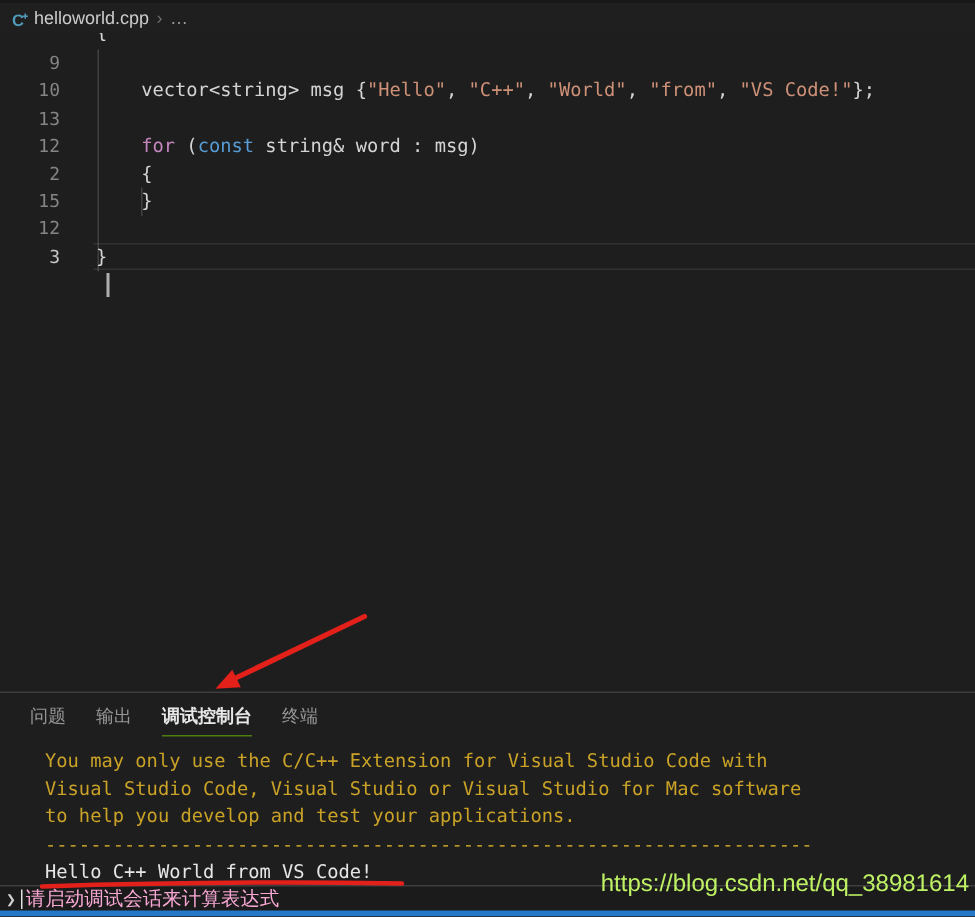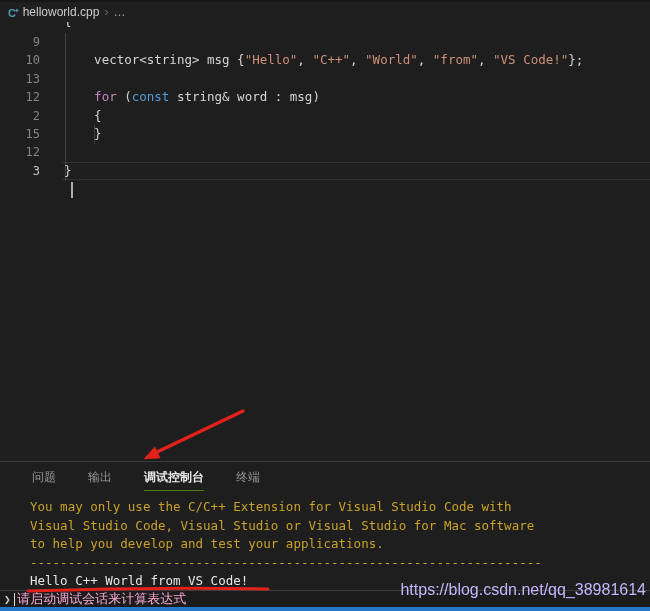--- a/index.html
+++ b/index.html
@@ -62,21 +62,21 @@
   .clipped-brace{position:absolute;left:64px;top:-9px;color:var(--code-default);white-space:pre;}
   .editor-cursor{position:absolute;left:71px;top:160px;width:2px;height:16px;background:#aeafad;}
 
   
   .panel-border{position:absolute;top:461px;left:0;width:650px;height:1px;background:#3c3c3c;}
   .panel-tabs{
     position:absolute;top:462px;left:0;width:650px;height:30px;
     display:flex;align-items:center;
     font-family:"Liberation Sans", sans-serif;font-size:12px;
   }
-  .panel-tab{margin-left:32px;color:var(--tab-inactive);padding:5px 0 4px 0;cursor:pointer;}
+  .panel-tab{margin-left:20px;color:var(--tab-inactive);padding:5px 0 4px 0;cursor:pointer;}
   .panel-tab.active{color:var(--tab-active);font-weight:bold;border-bottom:1px solid #4d7c0f;}
 
   .console{
     position:absolute;top:491px;left:0;width:650px;height:96px;
     padding:7px 0 0 30px;overflow:hidden;
     font-size:12.5px;line-height:18.5px;white-space:pre;
   }
   .console .warn{color:var(--console-warning);}
   .console .out{color:var(--console-output);}
 
@@ -88,21 +88,21 @@
   .console-prompt{color:#d0d0d0;font-size:11px;font-weight:bold;margin:0 3px 0 4px;}
   .input-cursor{width:1.5px;height:13px;background:#e0e0e0;margin-right:2px;}
   .console-placeholder{
     color:#f9a8d4;font-size:13px;
     font-family:"Liberation Sans", sans-serif;
     white-space:nowrap;overflow:hidden;
   }
 
   .watermark{
     position:absolute;top:581px;right:4px;z-index:5;
-    font-family:"Liberation Sans", sans-serif;font-size:16px;color:#c4b5fd;
+    font-family:"Liberation Sans", sans-serif;font-size:16px;color:#bef264;
   }
 
   .bottom-bar{position:absolute;bottom:0;left:0;width:650px;height:4px;background:var(--bottom-bar-blue);z-index:6;}
 
   .annotation-layer{position:absolute;top:0;left:0;width:650px;height:611px;z-index:10;pointer-events:none;}
 </style>
 </head>
 <body>
 
 <div class="breadcrumb-bar">

